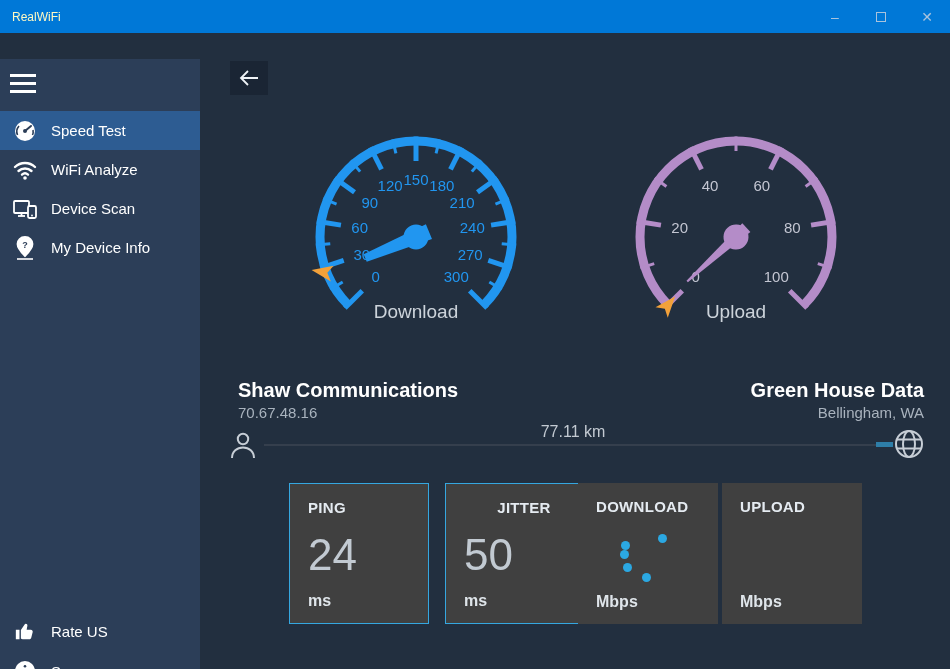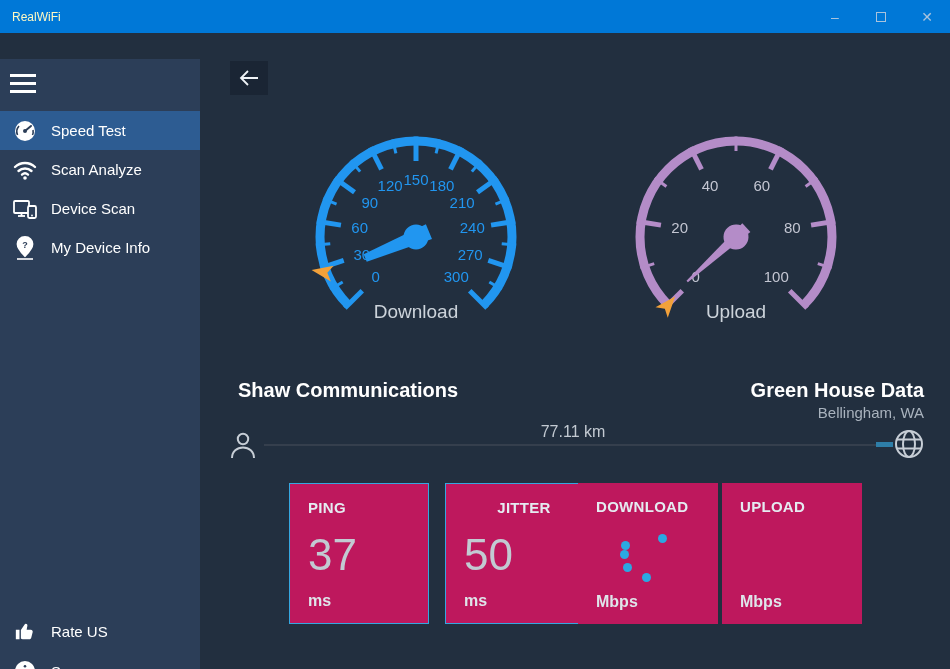--- a/index.html
+++ b/index.html
@@ -45,21 +45,21 @@
   .isp-sub  { color:#a9b3be; font-size:15px; line-height:20px; }
 
   .distance-label { position:absolute; left:273px; top:390px; width:200px; text-align:center;
     color:#c3cad2; font-size:16px; }
   .route-line { position:absolute; left:64px; top:411px; width:612px; height:2px; background:#353f4d; }
   .route-progress { position:absolute; left:676px; top:409px; width:17px; height:5px; background:#2e7ea8; }
   .person-wrap { position:absolute; left:27px; top:396px; width:32px; height:32px; }
   .globe-wrap  { position:absolute; left:694px; top:396px; width:30px; height:30px; }
 
   .cards { position:absolute; left:89px; top:450px; width:576px; height:141px; }
-  .card { position:absolute; top:0; width:140px; height:141px; background:#be185d; padding:15px 0 13px 18px; }
+  .card { position:absolute; top:0; width:140px; height:141px; background:#404040; padding:15px 0 13px 18px; }
   .card.bordered { border:1px solid #35a7e0; }
   .card-label { color:#e5ebf1; font-size:15px; font-weight:bold; letter-spacing:0.3px; }
   .card-value { position:absolute; left:18px; top:46px; color:#c2cad2; font-size:44px; font-weight:300; }
   .card-unit  { position:absolute; left:18px; bottom:13px; color:#dfe5ea; font-size:16px; font-weight:bold; }
   #card-0 { left:0; }   #card-1 { left:156px;text-align:center; }
   #card-2 { left:289px; } #card-3 { left:433px; }
   .spinner { position:absolute; left:0; top:0; width:140px; height:141px; }
   .spinner .dot { position:absolute; width:9px; height:9px; border-radius:50%; background:#2ba8e2; }
 </style>
 </head>
@@ -104,21 +104,21 @@
       </div>
       <div class="nav-item">
         <span class="nav-icon">
           <svg width="26" height="22" viewBox="0 0 26 22">
             <path d="M3 8 a14.5 14.5 0 0 1 20 0" stroke="#ffffff" stroke-width="2.4" fill="none" stroke-linecap="round"></path>
             <path d="M6.5 12 a9.5 9.5 0 0 1 13 0" stroke="#ffffff" stroke-width="2.4" fill="none" stroke-linecap="round"></path>
             <path d="M10 15.6 a4.5 4.5 0 0 1 6 0" stroke="#ffffff" stroke-width="2.4" fill="none" stroke-linecap="round"></path>
             <circle cx="13" cy="19" r="1.8" fill="#ffffff"></circle>
           </svg>
         </span>
-        <span class="nav-label">Scan Analyze</span>
+        <span class="nav-label">WiFi Analyze</span>
       </div>
       <div class="nav-item">
         <span class="nav-icon">
           <svg width="26" height="24" viewBox="0 0 26 24">
             <rect x="2" y="4" width="15" height="12" rx="1" stroke="#ffffff" stroke-width="1.8" fill="none"></rect>
             <path d="M6 19 h7" stroke="#ffffff" stroke-width="1.8"></path>
             <path d="M9.5 16 v3" stroke="#ffffff" stroke-width="1.8"></path>
             <rect x="16" y="9" width="8" height="12" rx="1.5" stroke="#ffffff" stroke-width="1.8" fill="#2c3e58"></rect>
             <circle cx="20" cy="18.5" r="0.9" fill="#ffffff"></circle>
           </svg>
@@ -236,20 +236,21 @@
             </g>
             <g transform="translate(51.41064222490489 180.5893577750951) rotate(-50)">
               <polygon points="-9,-8 12,0 -9,8 -4,0" fill="#f2a13a"></polygon>
             </g>
           </svg></div>
       <div class="gauge-label">Upload</div>
     </div>
 
     <div class="isp-left">
       <div class="isp-name">Shaw Communications</div>
+      <div class="isp-sub">70.67.48.16</div>
     </div>
     <div class="isp-right">
       <div class="isp-name">Green House Data</div>
       <div class="isp-sub">Bellingham, WA</div>
     </div>
 
     <div class="distance-label">77.11 km</div>
     <div class="person-wrap">
       <svg width="32" height="32" viewBox="0 0 32 32">
         <circle cx="16" cy="10" r="5.2" stroke="#c7ced6" stroke-width="2" fill="none"></circle>
@@ -262,21 +263,21 @@
       <svg width="30" height="30" viewBox="0 0 30 30">
         <circle cx="15" cy="15" r="13" stroke="#c7ced6" stroke-width="2" fill="none"></circle>
         <ellipse cx="15" cy="15" rx="6" ry="13" stroke="#c7ced6" stroke-width="2" fill="none"></ellipse>
         <path d="M3 10.5 h24 M3 19.5 h24" stroke="#c7ced6" stroke-width="2" fill="none"></path>
       </svg>
     </div>
 
     <div class="cards">
       <div class="card bordered" id="card-0">
         <div class="card-label">PING</div>
-        <div class="card-value">37</div>
+        <div class="card-value">24</div>
         <div class="card-unit">ms</div>
       </div>
       <div class="card bordered" id="card-1">
         <div class="card-label">JITTER</div>
         <div class="card-value">50</div>
         <div class="card-unit">ms</div>
       </div>
       <div class="card" id="card-2">
         <div class="card-label">DOWNLOAD</div>
         <div class="spinner">

